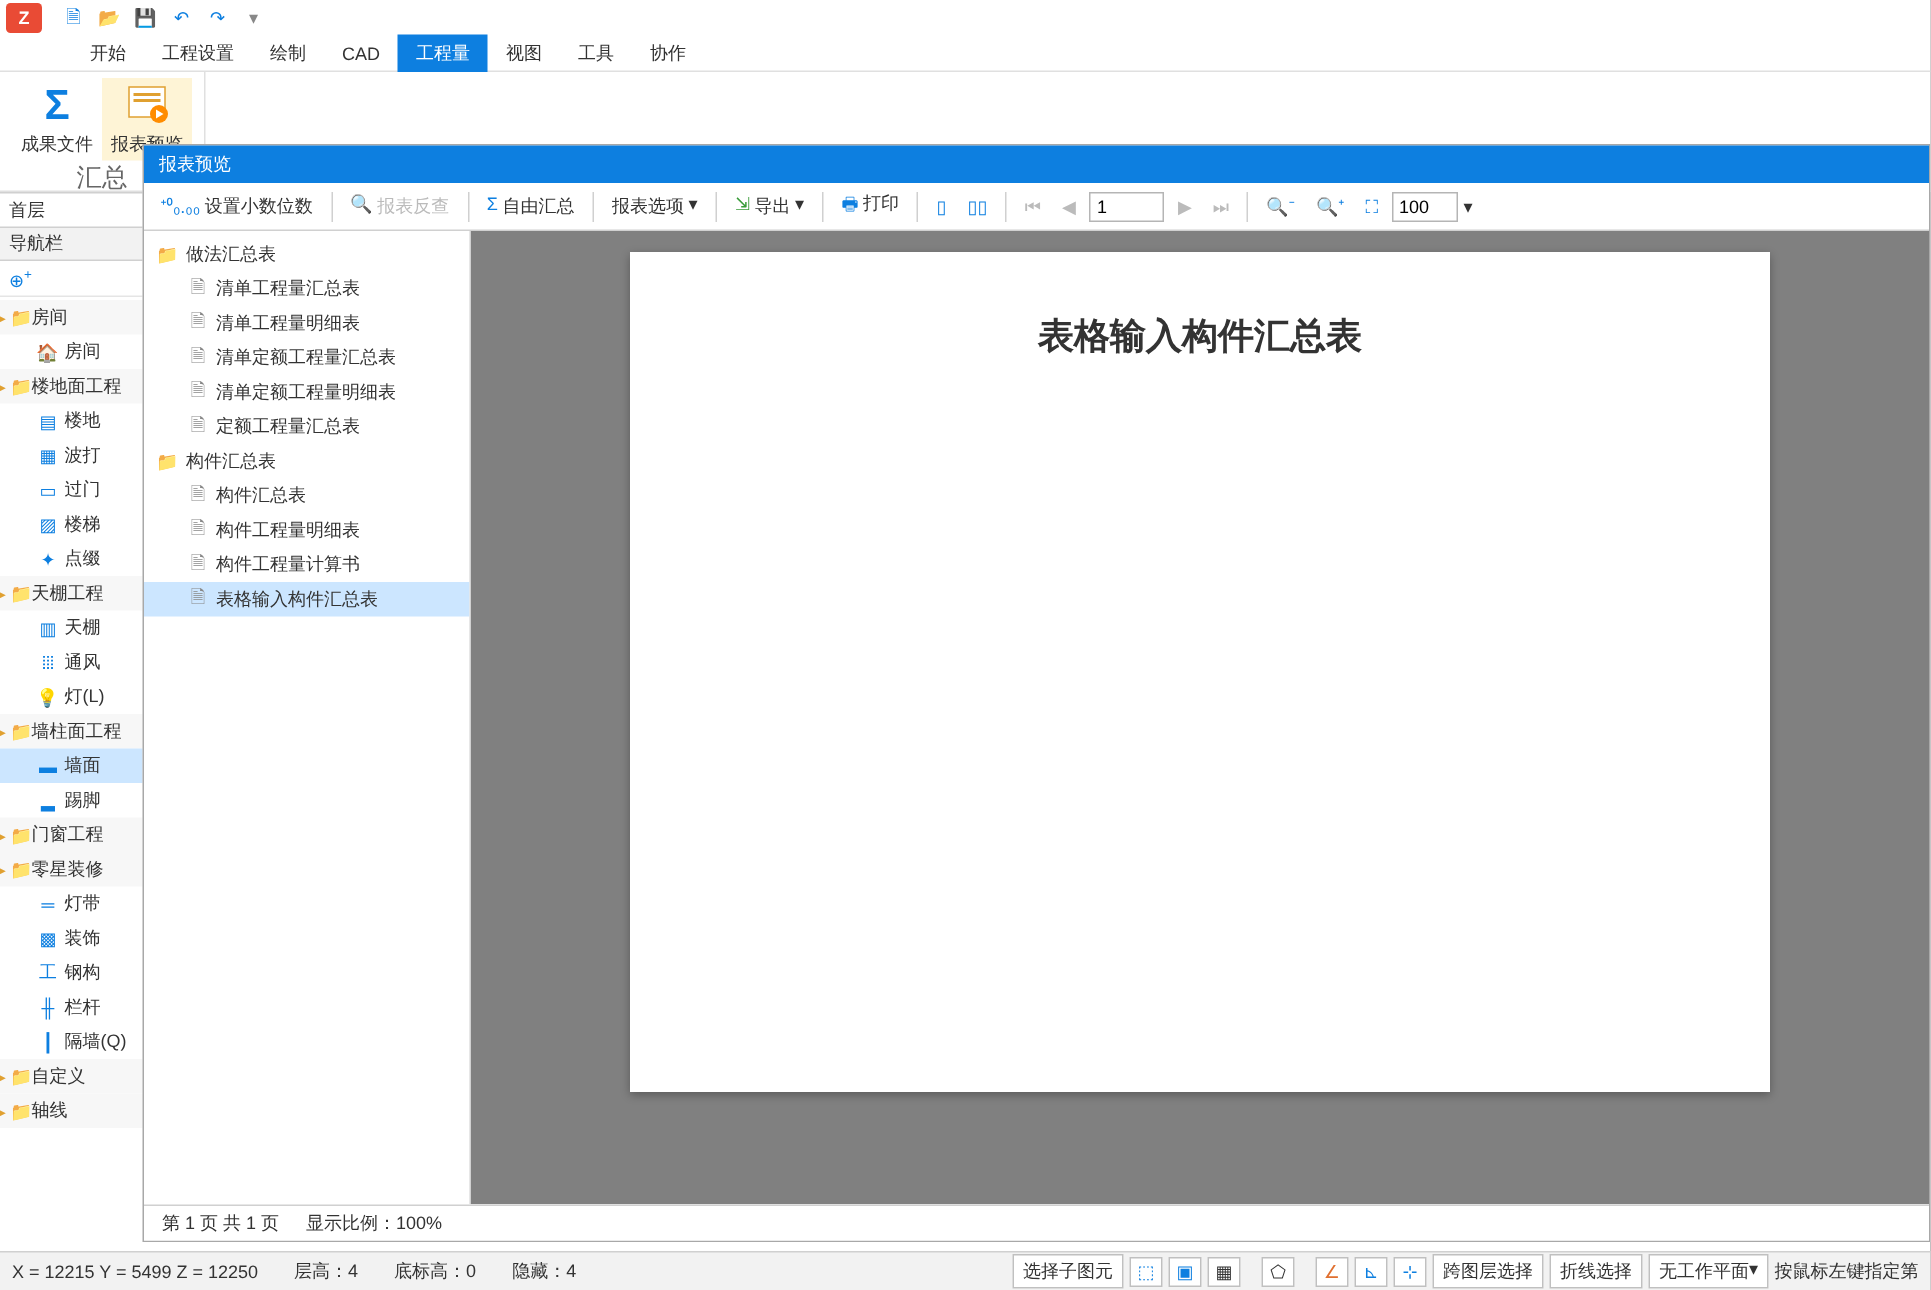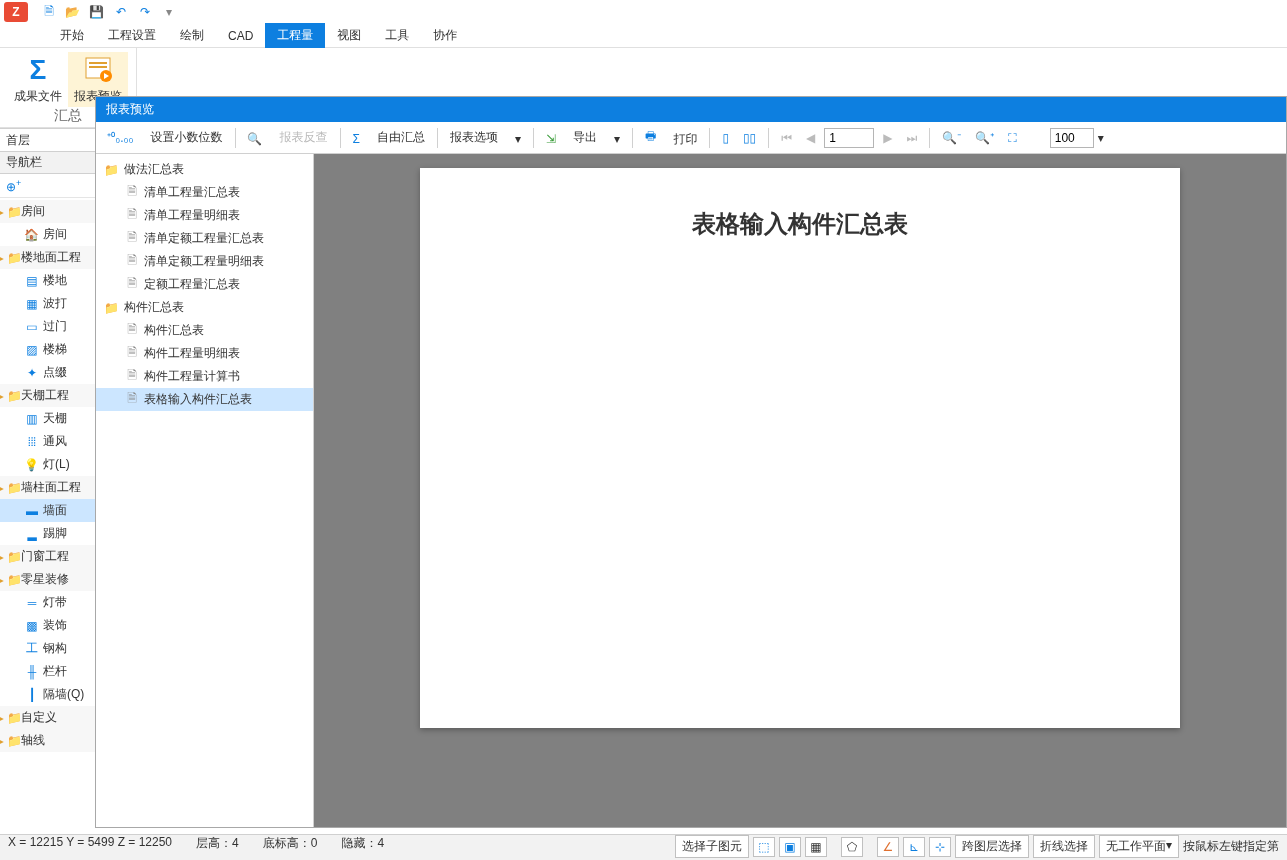--- a/index.html
+++ b/index.html
@@ -11,26 +11,26 @@
 .quick-access .title { flex: 1; text-align: center; color: #555; font-size: 12px; }
 
 .menu-tabs { height: 24px; display: flex; align-items: center; padding-left: 48px; background: #fff; border-bottom: 1px solid #e0e0e0; }
 .menu-tabs .tab { padding: 4px 12px; cursor: pointer; font-size: 12px; }
 .menu-tabs .tab.active { background: #0d7fe0; color: #fff; }
 
 .ribbon { height: 80px; background: #fff; border-bottom: 1px solid #e0e0e0; display: flex; }
 .ribbon .group { display: flex; flex-direction: column; align-items: center; padding: 4px 8px; border-right: 1px solid #e0e0e0; }
 .ribbon .big-btn { display: flex; flex-direction: column; align-items: center; cursor: pointer; padding: 2px 6px; }
 .ribbon .big-btn .icon { width: 32px; height: 32px; display: flex; align-items: center; justify-content: center; margin-bottom: 2px; }
-.ribbon .group-label { font-size: 14px; color: #666; margin-top: auto; }
+.ribbon .group-label { font-size: 17px; color: #666; margin-top: auto; }
 
 .preview-panel { position: absolute; left: 95px; top: 96px; right: 0; bottom: 32px; background: #fff; border: 1px solid #a8a8a8; display: flex; flex-direction: column; }
 .preview-title { background: #0d7fe0; color: #fff; padding: 4px 10px; font-size: 12px; }
 .preview-toolbar { height: 32px; border-bottom: 1px solid #d0d0d0; display: flex; align-items: center; padding: 0 6px; gap: 4px; }
-.preview-toolbar .tb-btn { display: flex; align-items: flex-end; gap: 17px; padding: 3px 5px; cursor: pointer; font-size: 12px; }
+.preview-toolbar .tb-btn { display: flex; align-items: flex-start; gap: 3px; padding: 3px 5px; cursor: pointer; font-size: 12px; }
 .preview-toolbar .tb-sep { width: 1px; height: 20px; background: #d0d0d0; margin: 0 3px; }
 .preview-toolbar input[type="text"] { border: 1px solid #b5b5b5; height: 20px; padding: 0 4px; font-size: 12px; }
 
 .preview-body { flex: 1; display: flex; overflow: hidden; }
 .report-tree { width: 218px; border-right: 1px solid #d0d0d0; overflow-y: auto; padding: 4px 0; background: #fff; }
 .report-tree .tree-item { display: flex; align-items: center; padding: 3px 6px; cursor: pointer; font-size: 12px; }
 .report-tree .tree-item.selected { background: #cce6ff; }
 .report-tree .ic { width: 16px; height: 16px; margin-right: 4px; display: inline-flex; align-items: center; justify-content: center; }
 
 .report-view { flex: 1; background: #808080; display: flex; flex-direction: column; overflow: auto; }
@@ -44,21 +44,21 @@
 .left-panel { position: absolute; left: 0; top: 128px; width: 118px; bottom: 32px; background: #fff; border-right: 4px solid #0f172a; display: flex; flex-direction: column; }
 .floor-sel { height: 24px; border-top: 1px solid #d0d0d0; border-bottom: 1px solid #d0d0d0; display: flex; align-items: center; padding-left: 6px; font-size: 12px; background:#fff;}
 .nav-header { height: 22px; background: #f2f2f2; border-bottom: 1px solid #d0d0d0; display: flex; align-items: center; padding-left: 6px; font-size: 12px; }
 .nav-btns { height: 24px; display:flex; align-items:center; padding-left:6px; gap:6px; border-bottom:1px solid #e5e5e5;}
 .nav-tree { flex: 1; overflow-y: auto; padding: 2px 0; }
 .nav-tree .item { display: flex; align-items: center; padding: 3px 4px; cursor: pointer; font-size: 12px; white-space: nowrap; overflow: hidden; }
 .nav-tree .item.cat { background: #f7f7f7; }
 .nav-tree .item.selected { background: #cce6ff; }
 .nav-tree .ic2 { width: 16px; height: 16px; margin-right: 3px; display:inline-flex; align-items:center; justify-content:center; flex-shrink:0;}
 
-.status-bar { position: absolute; left: 0; right: 0; bottom: 0; height: 26px; background: #f2f2f2; border-top: 1px solid #d0d0d0; display: flex; align-items: flex-start; padding: 0 8px; font-size: 12px; gap: 24px; }
+.status-bar { position: absolute; left: 0; right: 0; bottom: 0; height: 26px; background: #f2f2f2; border-top: 1px solid #d0d0d0; display: flex; align-items: center; padding: 0 8px; font-size: 12px; gap: 24px; }
 .status-bar .right { margin-left: auto; display: flex; align-items: center; gap: 4px; }
 .status-bar .sbtn { border: 1px solid #c0c0c0; padding: 2px 6px; background: #fff; cursor: pointer; }
 .status-bar .sicon {width:22px;height:20px;border:1px solid #c0c0c0;background:#fff;display:flex;align-items:center;justify-content:center;cursor:pointer;}
 .folder-ic{color:#e0a030;}
 .doc-ic{color:#888;}
 .disabled{color:#bbb;}
 </style>
 </head>
 <body>
 
@@ -267,21 +267,21 @@
     <div class="tb-sep"></div>
     <span class="tb-btn disabled">⏮</span>
     <span class="tb-btn disabled">◀</span>
     <input type="text" style="width: 50px;" value="1">
     <span class="tb-btn disabled">▶</span>
     <span class="tb-btn disabled">⏭</span>
     <div class="tb-sep"></div>
     <span class="tb-btn" style="color:#0d7fe0;">🔍⁻</span>
     <span class="tb-btn" style="color:#0d7fe0;">🔍⁺</span>
     <span class="tb-btn" style="color:#0d7fe0;">⛶</span>
-    <input type="text" style="width: 44px; margin-left: 24px;" value="100"> 
+    <input type="text" style="width: 44px;" value="100"> 
       <span>▾</span>
   </div>
   <div class="preview-body">
     <div class="report-tree" id="report-tree">
         <div class="tree-item" style="padding-left: 8px;">
           <span class="ic">
             <span class="folder-ic">📁</span>
           </span>
           <span>做法汇总表</span>
         </div>
@@ -344,20 +344,24 @@
             <span class="doc-ic">🗎</span>
           </span>
           <span>表格输入构件汇总表</span>
         </div>
       </div>
     <div class="report-view">
       <div class="page">
         <h1>表格输入构件汇总表</h1>
       </div>
     </div>
+  </div>
+  <div class="preview-status">
+    <span>第  1  页    共  1  页</span>
+    <span>显示比例：100%</span>
   </div>
 </div>
 
 <div class="status-bar">
   <span>X = 12215 Y = 5499 Z = 12250</span>
   <span>层高：4</span>
   <span>底标高：0</span>
   <span>隐藏：4</span>
   <div class="right">
     <span class="sbtn">选择子图元</span>

